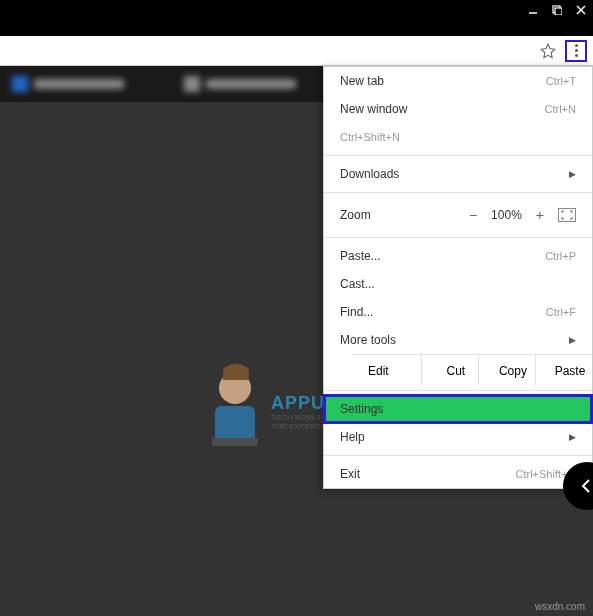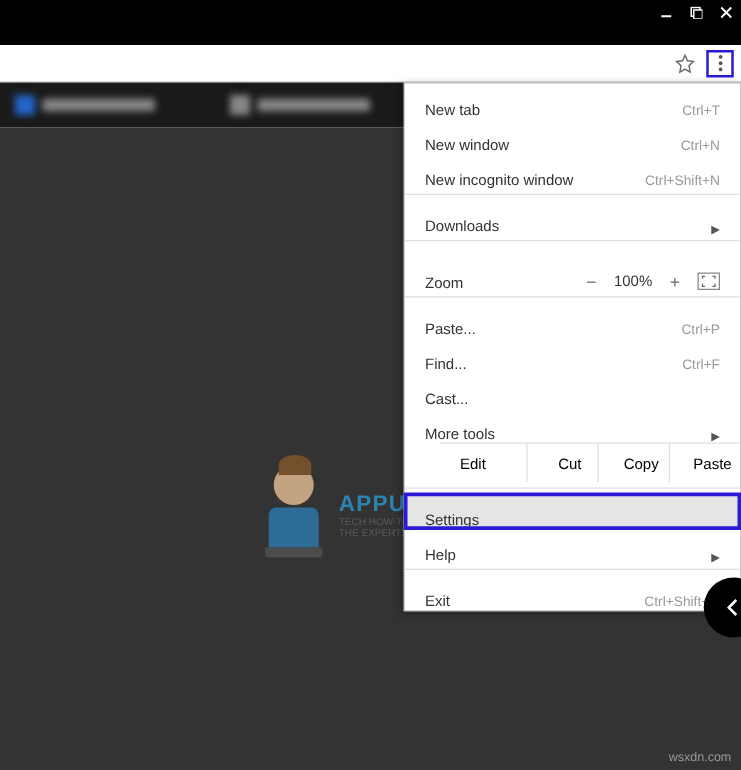--- a/index.html
+++ b/index.html
@@ -31,33 +31,33 @@
     .wm-head::before { content:''; position:absolute; top:-8px; left:4px; width:26px; height:16px; background:#8b5a2b; border-radius:50% 50% 0 0; }
     .wm-body { width: 40px; height: 32px; background: #2a7fb8; border-radius: 6px 6px 0 0; margin: 2px auto 0; }
     .wm-laptop { width: 46px; height: 8px; background: #555; margin: 0 auto; border-radius: 0 0 3px 3px; }
     .wm-text-box { margin-left: 6px; }
     .wm-brand { color: #2a9fd8; font-size: 18px; font-weight: bold; letter-spacing: 1px; }
     .wm-tag { color: #666; font-size: 8px; line-height: 1.1; }
     
     .credit { position: absolute; bottom: 4px; right: 8px; font-size: 10px; color: #999; }
     
     .menu { position: absolute; top: 66px; right: 0; width: 270px; background: #fff; box-shadow: -2px 2px 8px rgba(0,0,0,0.3); border: 1px solid #ccc; }
-    .menu-row { display: flex; align-items: flex-end; justify-content: space-between; padding: 0 16px; height: 28px; font-size: 12px; color: #333; cursor: pointer; }
+    .menu-row { display: flex; align-items: center; justify-content: space-between; padding: 0 16px; height: 28px; font-size: 12px; color: #333; cursor: pointer; }
     .menu-row .shortcut { color: #999; font-size: 11px; }
     .menu-sep { height: 1px; background: #e0e0e0; margin: 4px 0; }
     .arrow { color: #555; font-size: 9px; }
     .menu-zoom { display: flex; align-items: center; gap: 14px; }
     .menu-zoom span { font-size: 14px; color: #666; cursor: pointer; }
     .zoom-pct { font-size: 12px !important; color: #333 !important; cursor: default !important; }
     .fullscreen-box { border: 1px solid #888; width: 18px; height: 14px; display: flex; align-items: center; justify-content: center; }
     .menu-edit { display: flex; height: 32px; margin-left: 28px; }
     .menu-edit > div { flex: 1; display: flex; align-items: center; justify-content: center; font-size: 12px; border-top: 1px solid #e0e0e0; cursor: pointer; }
     .menu-edit > div:first-child { justify-content: flex-start; padding-left: 16px; flex: 1.2; cursor: default; }
     .menu-edit > div:not(:first-child) { border-left: 1px solid #e0e0e0; padding-left: 12px; }
-    .highlight { outline: 3px solid #2b1bd6; outline-offset: -2px; background: #e5e5e5; }
+    .highlight { outline: 3px solid #2b1bd6; outline-offset: -2px; background: #22c55e; }
     
     .nav-circle { position: absolute; right: -18px; top: 462px; width: 48px; height: 48px; background: #000; border-radius: 50%; display:flex; align-items:center; justify-content:center; color:#fff; font-size:18px; }
   </style>
 </head>
 <body>
 
 <div class="titlebar">
   <div class="win-btn">
       <svg viewBox="0 0 10 10">
         <line x1="1" y1="8" x2="9" y2="8" stroke="#fff" stroke-width="1.5"></line>
@@ -123,21 +123,20 @@
 <div class="menu">
   <div class="menu-row">
     <span>New tab</span>
     <span class="shortcut">Ctrl+T</span>
   </div>
   <div class="menu-row">
     <span>New window</span>
     <span class="shortcut">Ctrl+N</span>
   </div>
   <div class="menu-row">
-    <span>New incognito window</span>
     <span class="shortcut">Ctrl+Shift+N</span>
   </div>
   <div class="menu-sep"></div>
   <div class="menu-row">
     <span>Downloads</span>
     <span class="arrow">▶</span>
   </div>
   <div class="menu-sep"></div>
   <div class="menu-row" style="height:36px;">
     <span>Zoom</span>
@@ -151,25 +150,25 @@
           </svg>
       </div>
     </div>
   </div>
   <div class="menu-sep"></div>
   <div class="menu-row">
     <span>Paste...</span>
     <span class="shortcut">Ctrl+P</span>
   </div>
   <div class="menu-row">
+    <span>Cast...</span>
+  </div>
+  <div class="menu-row">
     <span>Find...</span>
     <span class="shortcut">Ctrl+F</span>
-  </div>
-  <div class="menu-row">
-    <span>Cast...</span>
   </div>
   <div class="menu-row">
     <span>More tools</span>
     <span class="arrow">▶</span>
   </div>
   <div class="menu-edit">
     <div>Edit</div>
     <div>Cut</div>
     <div>Copy</div>
     <div>Paste</div>

